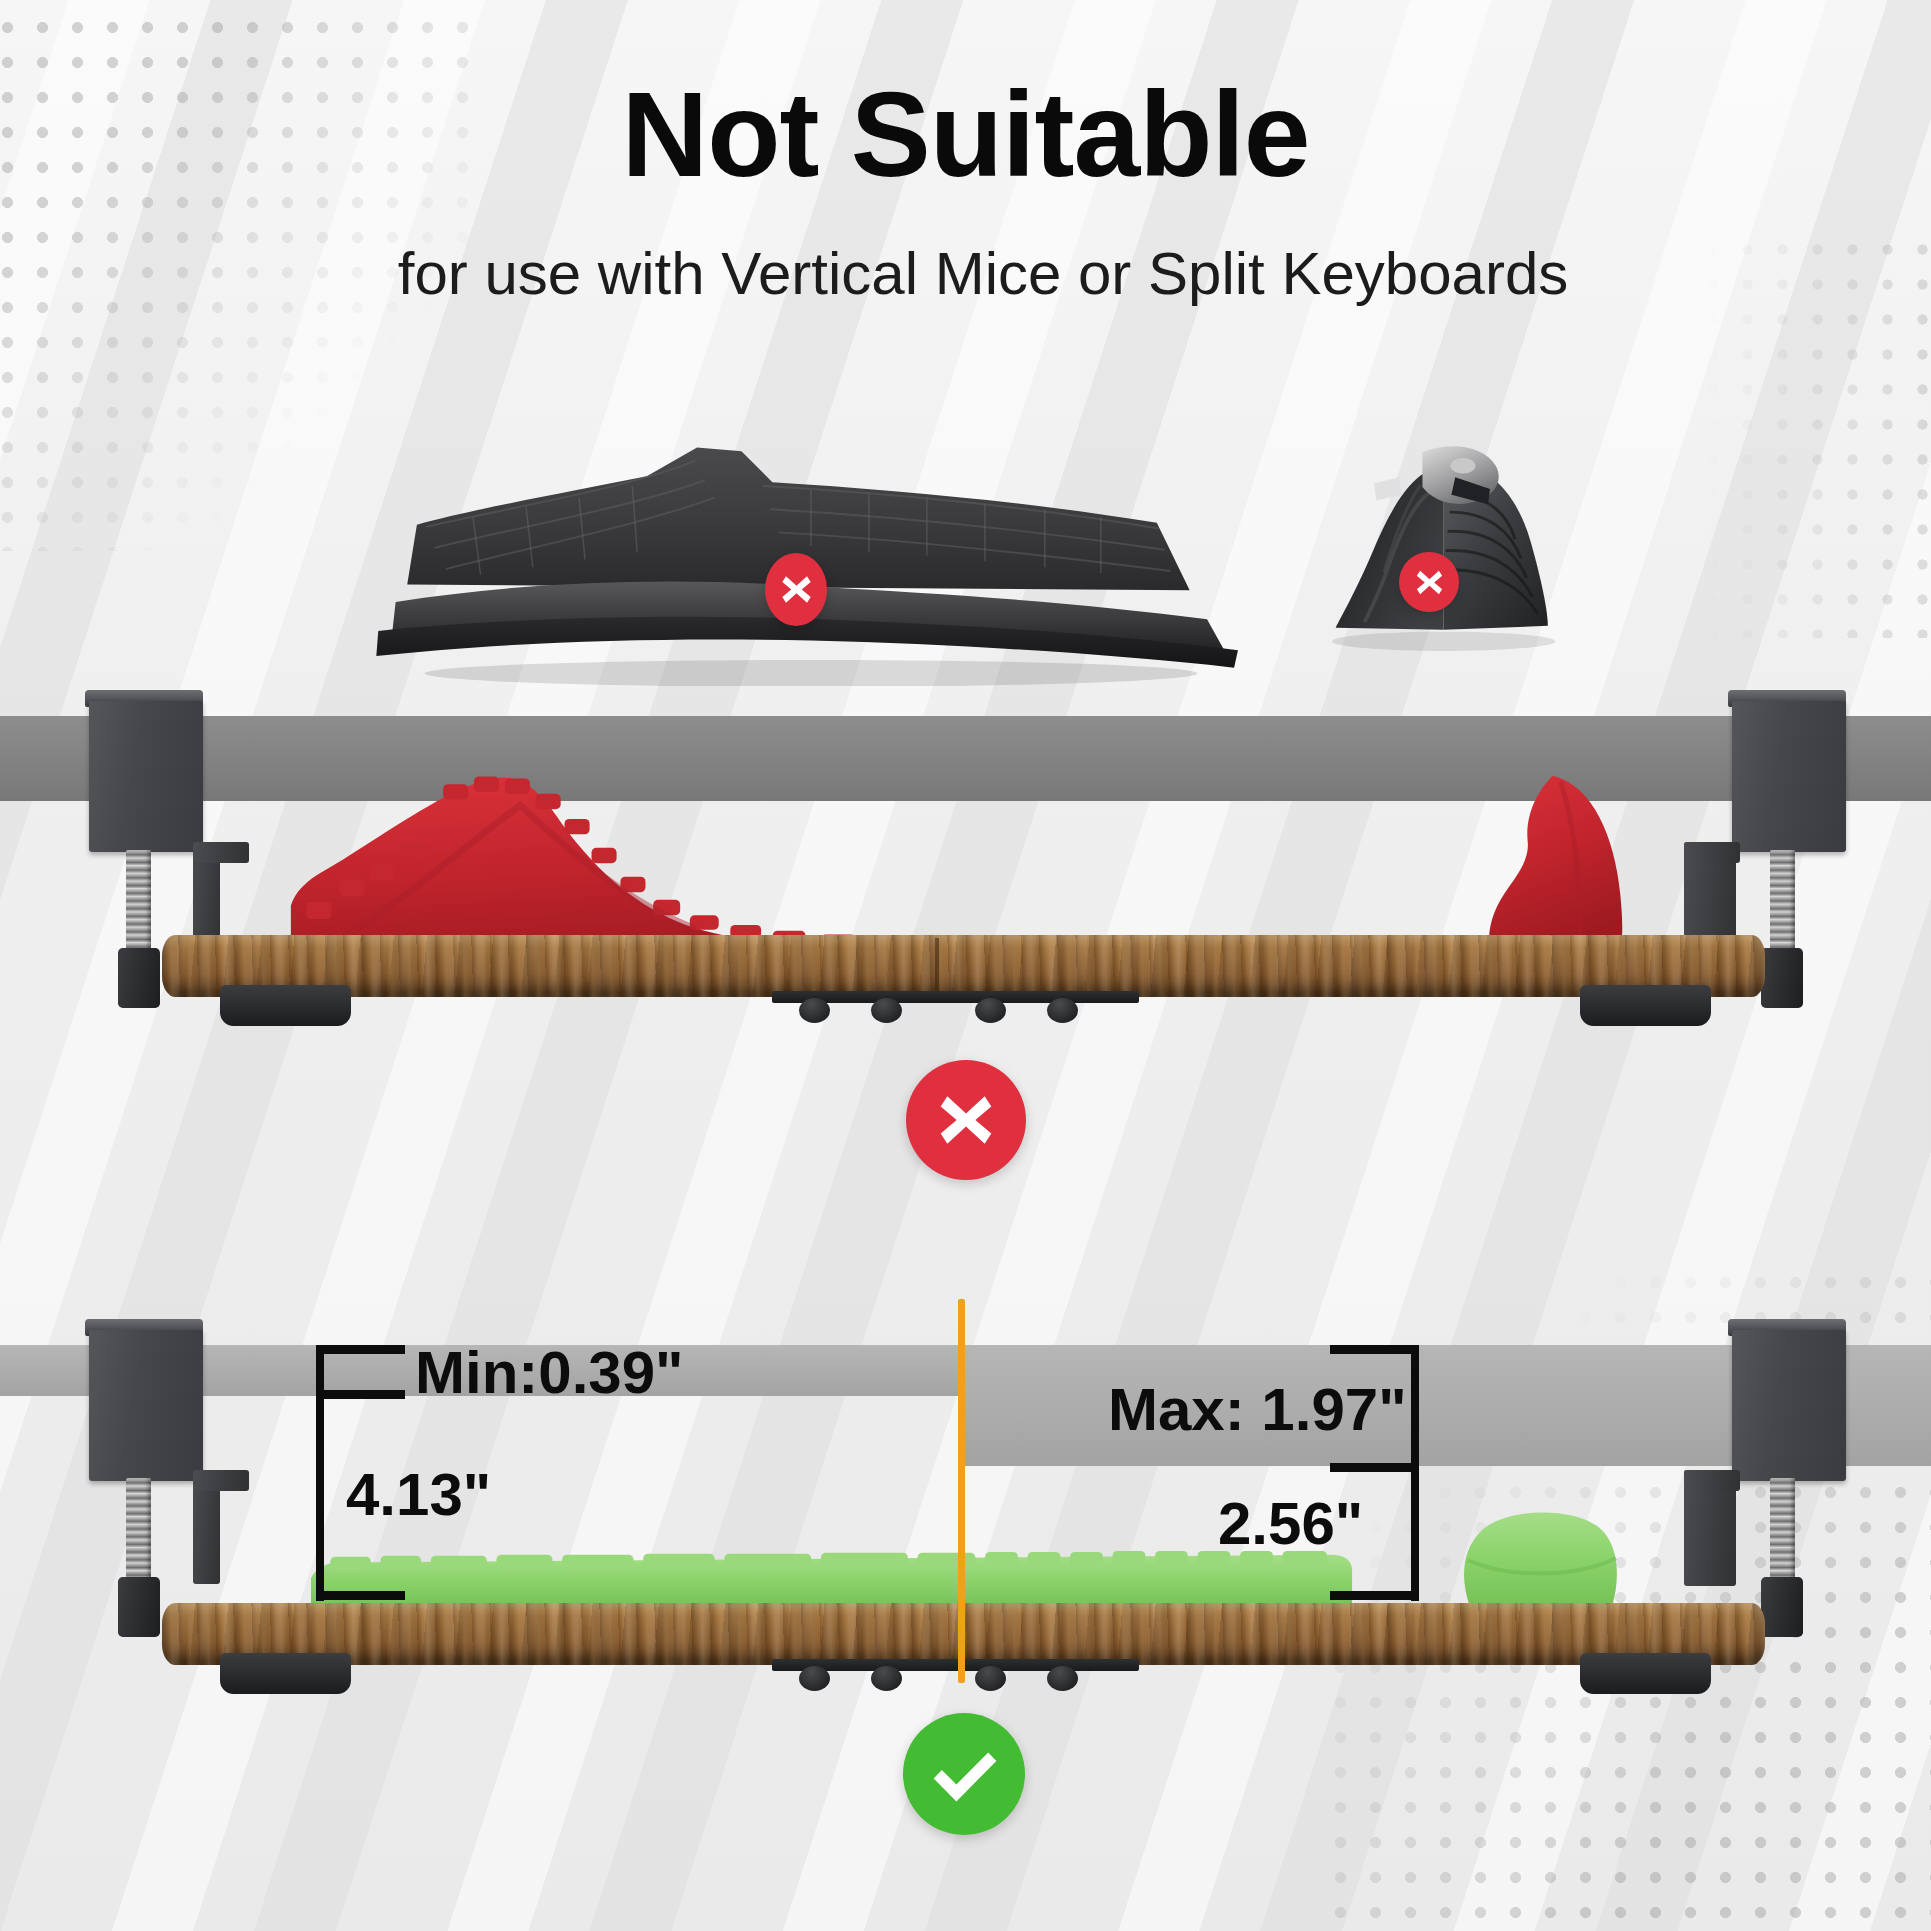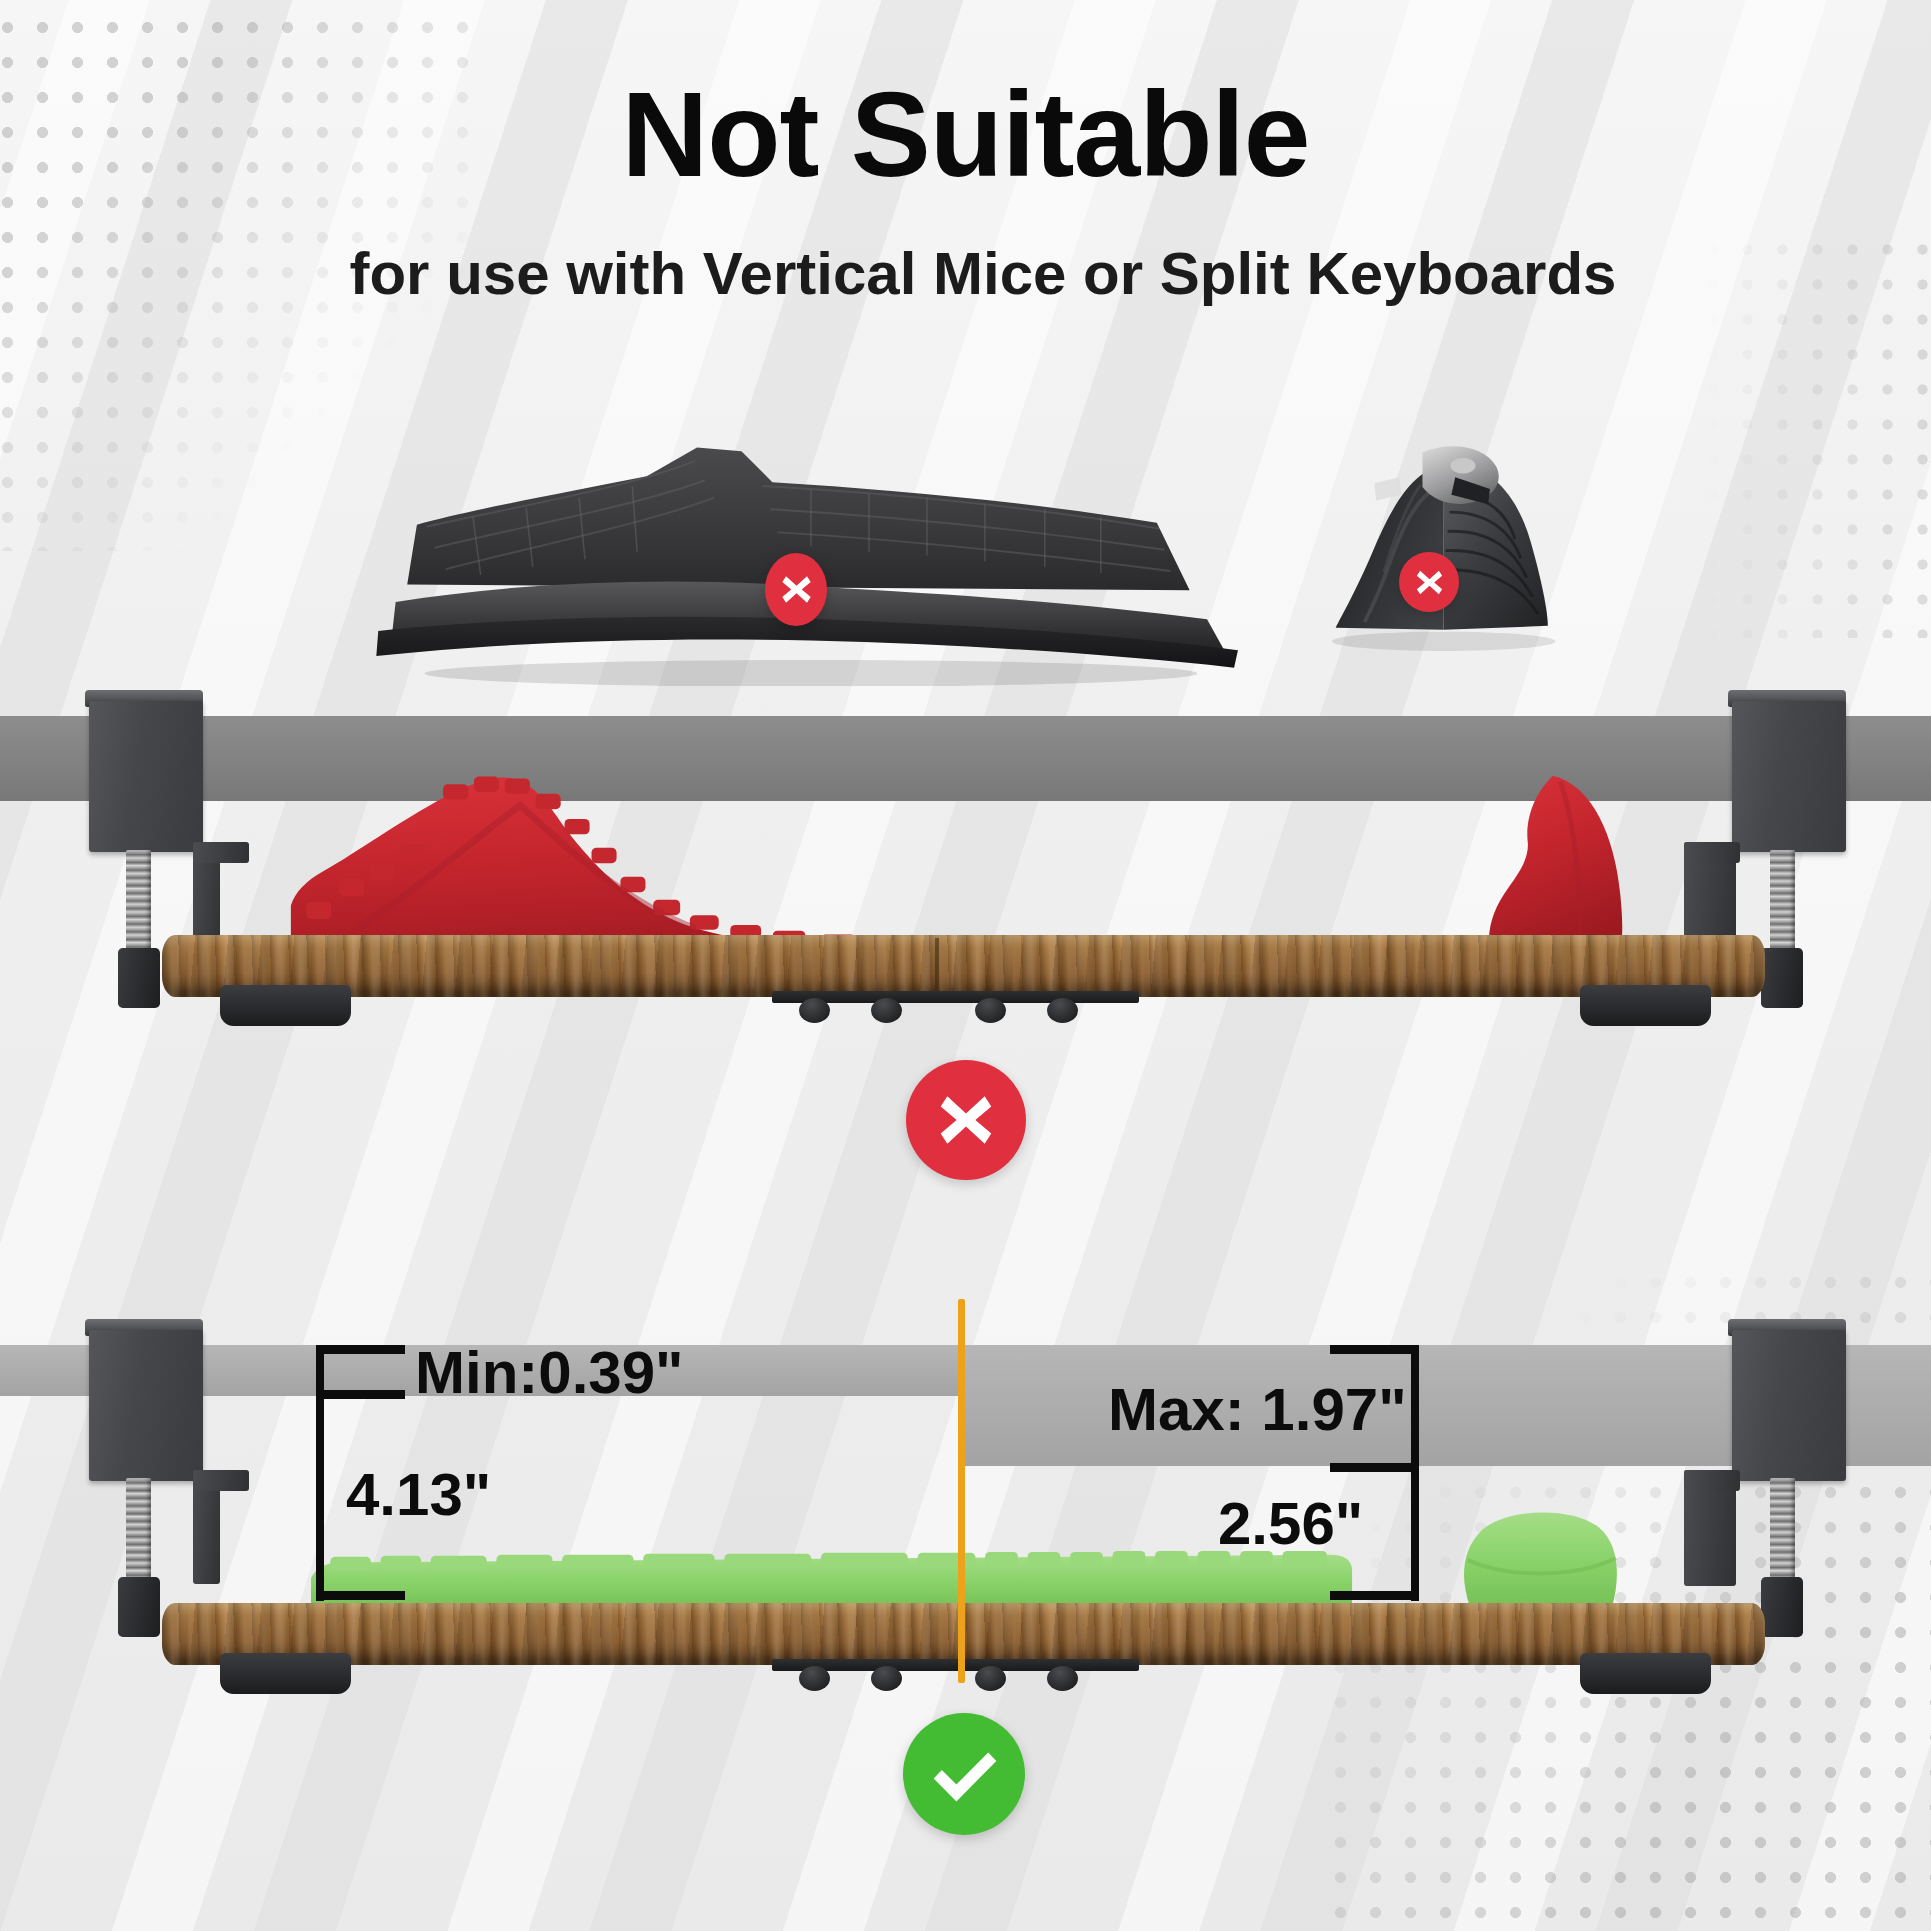--- a/index.html
+++ b/index.html
@@ -50,21 +50,21 @@
   }
 
   
   .headline{
     position:absolute;left:0;right:0;top:71px;text-align:center;
     font-size:120px;line-height:1.05;font-weight:bold;color:#0a0a0a;
     letter-spacing:-1px;
   }
   .subhead{
     position:absolute;left:0;right:12px;top:241px;text-align:center;
-    font-size:60px;line-height:1.1;font-weight:bold;color:#1c1c1c;padding-left:47px;
+    font-size:60px;line-height:1.1;font-weight:normal;color:#1c1c1c;padding-left:47px;
   }
 
   
   .deskbar{position:absolute;background:linear-gradient(180deg,#8d8d8d 0%,#828282 55%,#787878 100%);}
   .deskbar.light{background:linear-gradient(180deg,#b6b6b6 0%,#ababab 60%,#a3a3a3 100%);}
 
   .tray{
     position:absolute;border-radius:13.5px/21px;
     background:
       repeating-linear-gradient(92deg, rgba(0,0,0,0.10) 0px, rgba(0,0,0,0.0) 8.7px, rgba(255,255,255,0.10) 16.4px, rgba(0,0,0,0.06) 25px),

